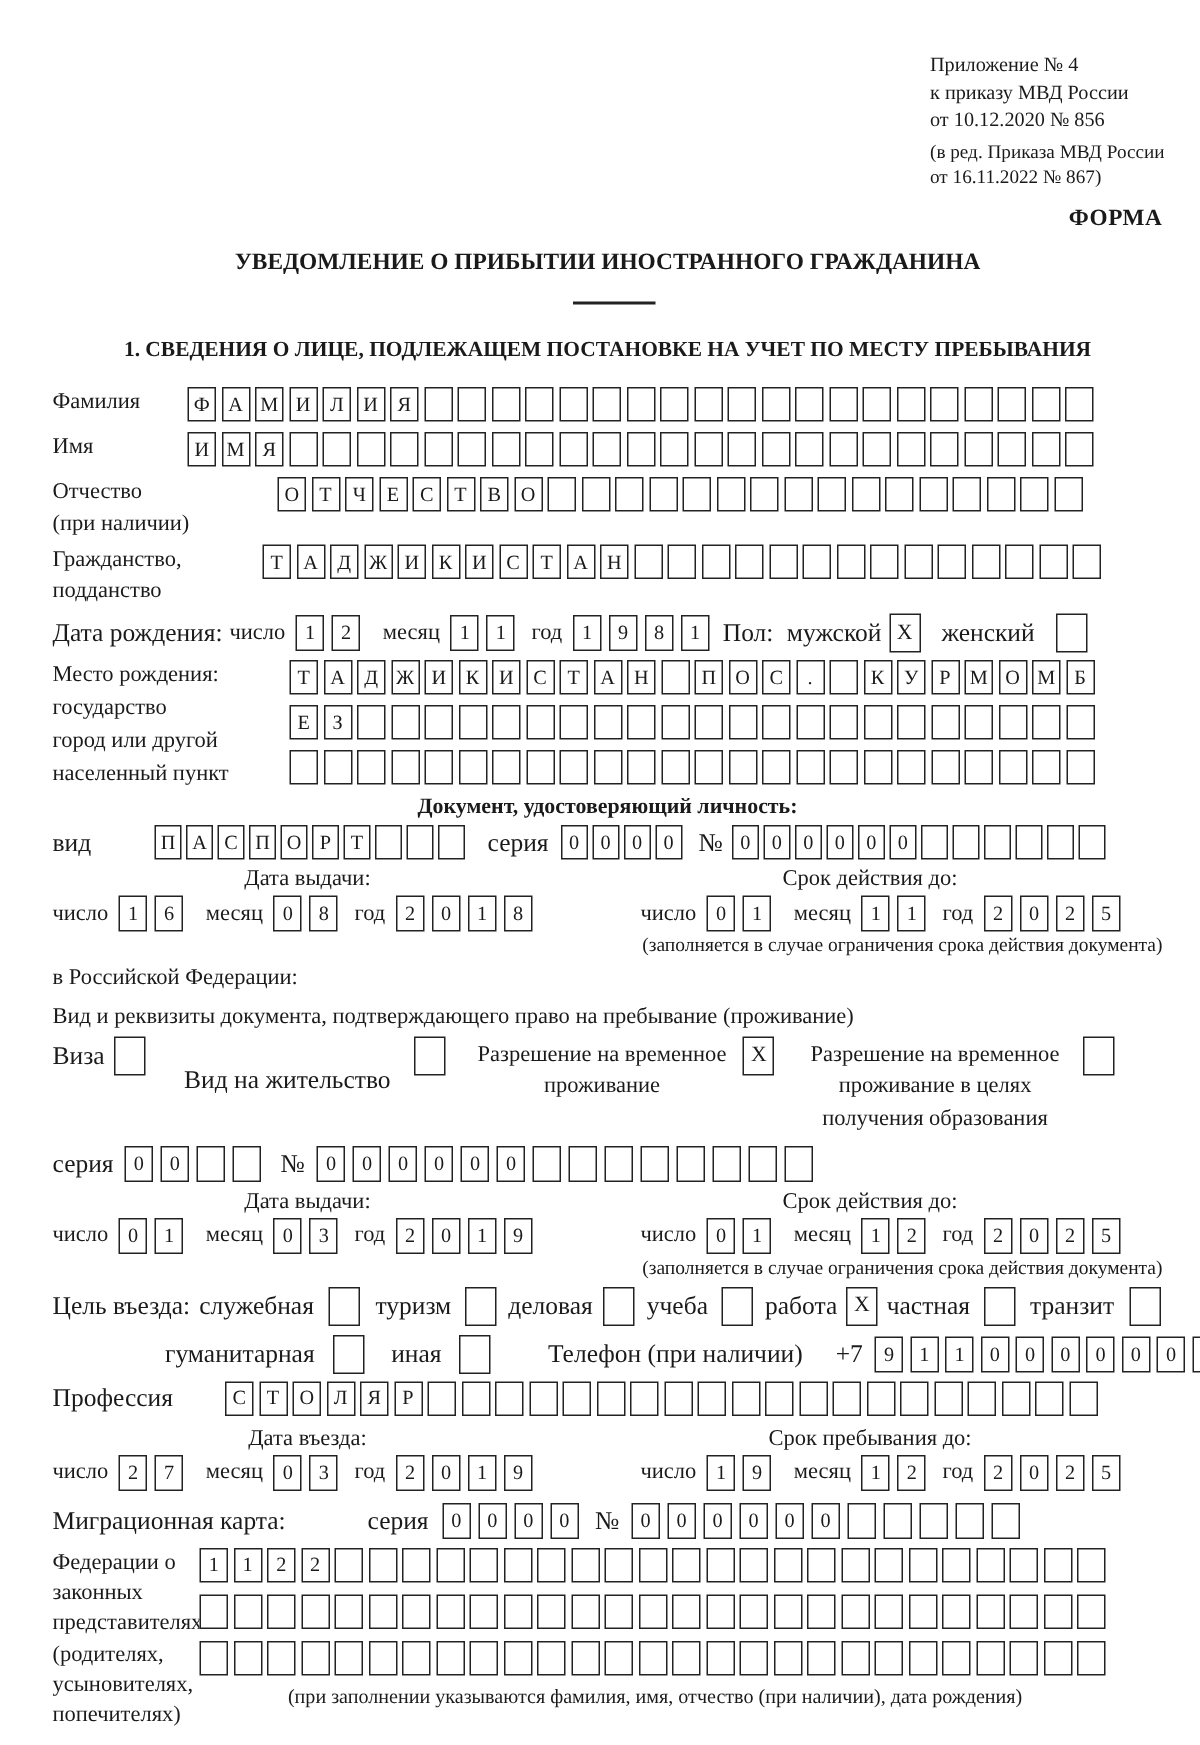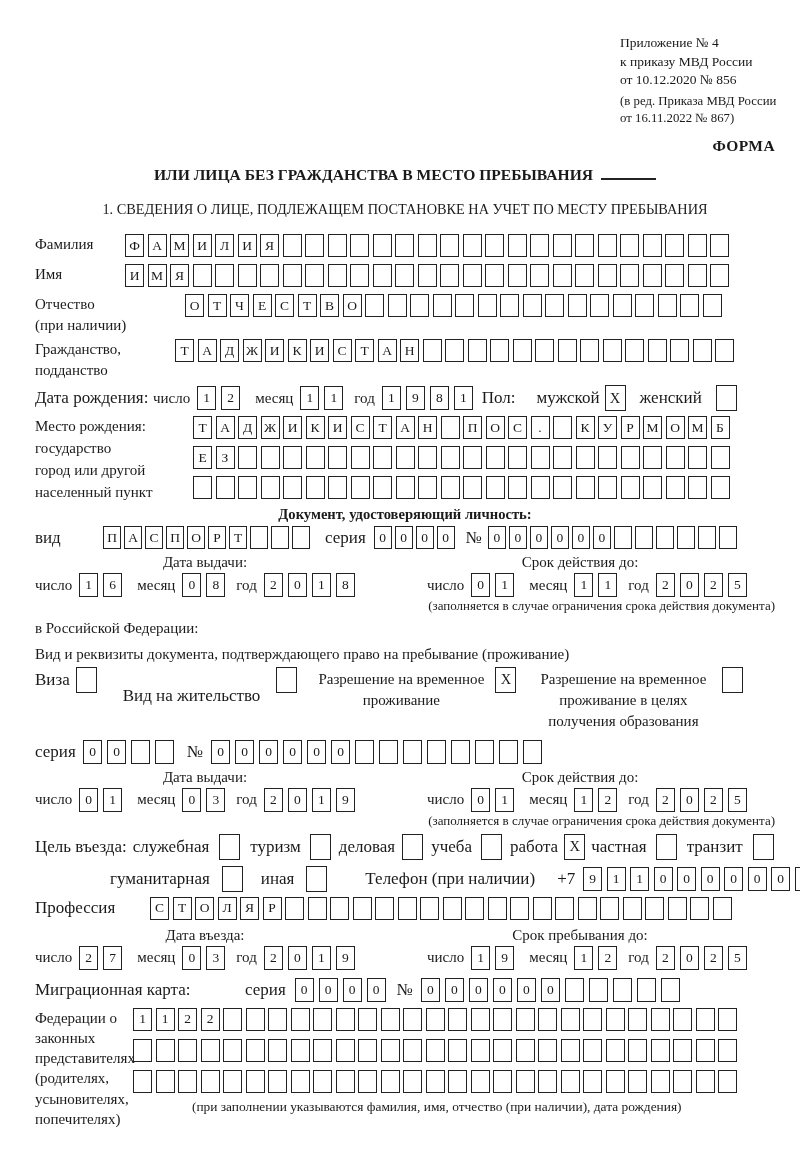--- a/index.html
+++ b/index.html
@@ -4,21 +4,21 @@
 <style>
   html,body{margin:0;padding:0;background:#fff;}
   .page{width:800px;height:1163px;background:#fff;color:#1a1a1a;
         font-family:"Liberation Serif",serif;box-sizing:border-box;
         padding:34px 25px 6px 35px;overflow:hidden;position:relative;}
   .annex{margin-left:585px;font-size:13.5px;line-height:1.38;white-space:nowrap;}
   .annex-note{font-size:12.8px;line-height:1.34;margin-top:3px;white-space:nowrap;}
   .forma{margin-top:10px;text-align:right;font-weight:700;font-size:15.5px;letter-spacing:.4px;}
   .title{margin-top:8px;text-align:center;font-weight:700;font-size:15.6px;line-height:1.55;}
   .uline{display:inline-block;width:55px;height:13px;border-bottom:2px solid #222;margin-left:8px;}
-  .sec{margin-top:14px;text-align:center;font-weight:400;font-size:14.3px;white-space:nowrap;}
+  .sec{margin-top:14px;text-align:center;font-weight:700;font-size:14.3px;white-space:nowrap;}
   .frow{display:flex;align-items:flex-start;}
   .mid{align-items:center;}
   .lb{font-size:17px;flex:none;}
   .lcol{flex:none;font-size:15px;line-height:1.4;}
   .cells{display:flex;flex:none;}
   .box{flex:none;width:17px;height:21px;border:1.5px solid #222;margin-right:3.5px;
        display:flex;align-items:center;justify-content:center;font-size:13.5px;background:#fff;}
   .wide .box{width:17px;height:22px;margin-right:5px;}
   .tight .box{width:16px;margin-right:3px;}
   .phone .box{width:17px;height:22px;margin-right:4.5px;}
@@ -48,21 +48,22 @@
     <div>от 10.12.2020 № 856</div>
     <div class="annex-note">
       <div>(в ред. Приказа МВД России</div>
       <div>от 16.11.2022 № 867)</div>
     </div>
   </div>
 
   <div class="forma">ФОРМА</div>
 
   <div class="title">
-    <div><span>ИЛИ ЛИЦА БЕЗ ГРАЖДАНСТВА В МЕСТО ПРЕБЫВАНИЯ</span><span class="uline"></span></div>
+    <div>УВЕДОМЛЕНИЕ О ПРИБЫТИИ ИНОСТРАННОГО ГРАЖДАНИНА</div>
+    <div><span class="uline"></span></div>
   </div>
 
   <div class="sec">1. СВЕДЕНИЯ О ЛИЦЕ, ПОДЛЕЖАЩЕМ ПОСТАНОВКЕ НА УЧЕТ ПО МЕСТУ ПРЕБЫВАНИЯ</div>
 
   <div class="frow" style="margin-top:16px">
     <div class="lcol" style="width:90px">Фамилия</div>
     <div class="cells">
         <span class="box">Ф</span>
         <span class="box">А</span>
         <span class="box">М</span>
@@ -206,21 +207,21 @@
         <span class="box">1</span>
       </span>
     <span class="dlbl sp2">год</span>
     <span class="cells wide">
         <span class="box">1</span>
         <span class="box">9</span>
         <span class="box">8</span>
         <span class="box">1</span>
       </span>
     <span class="lb" style="margin-left:4px">Пол:</span>
-    <span class="lb" style="margin-left:21px">мужской</span>
+    <span class="lb" style="margin-left:9px">мужской</span>
     <span class="cb" style="margin-left:5px">X</span>
     <span class="lb" style="margin-left:14px">женский</span>
     <span class="cb" style="margin-left:14px"></span>
   </div>
 
   <div class="frow" style="margin-top:5px">
     <div class="lcol" style="width:158px;line-height:1.45">
       <div>Место рождения:</div>
       <div>государство</div>
       <div>город или другой</div>

